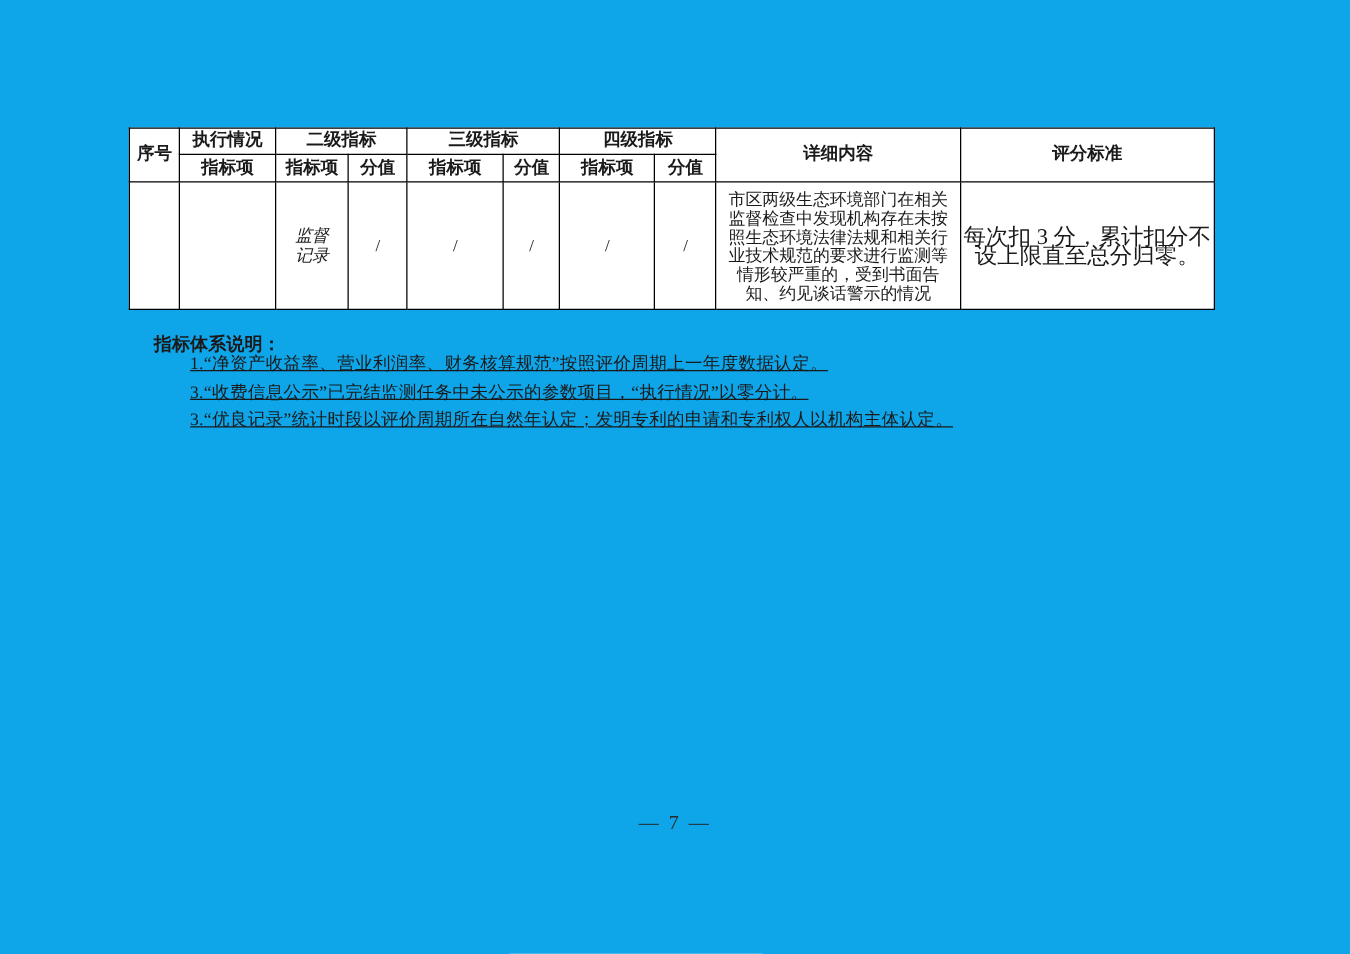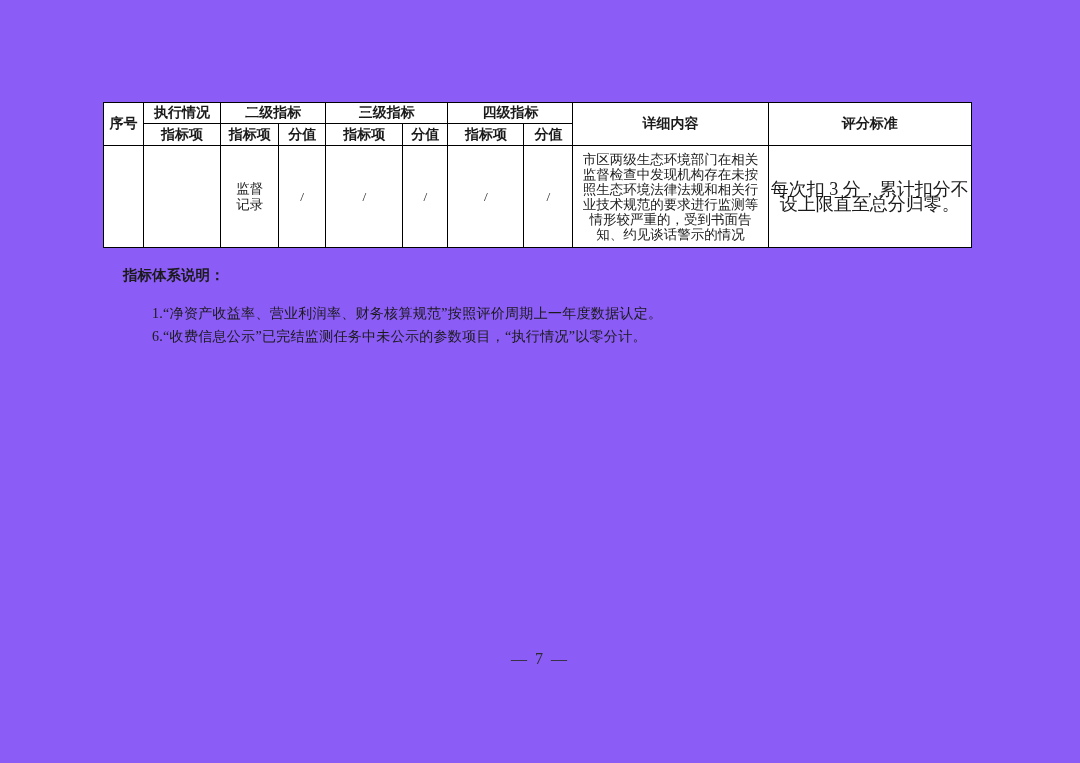--- a/index.html
+++ b/index.html
@@ -4,21 +4,21 @@
 <style>
   * { margin: 0; padding: 0; box-sizing: border-box; }
   html, body { background: #ffffff; }
   body {
     width: 1080px; height: 763px;
     position: relative;
     font-family: "Liberation Serif", "DejaVu Serif", serif;
     color: #1a1a1a;
     overflow: hidden;
   }
-  .page { position: absolute; inset: 0; background: #8b5cf6; }
+  .page { position: absolute; inset: 0; background: #0ea5e9; }
 
   
   table.indicator {
     position: absolute; left: 103px; top: 102px;
     width: 869px;
     border-collapse: collapse;
     table-layout: fixed;
     background: #fff;
   }
   table.indicator th, table.indicator td {
@@ -29,21 +29,21 @@
   }
   table.indicator th {
     font-weight: bold;
     font-size: 14px;
     line-height: 1.1;
   }
   tr.hrow1 { height: 21px; }
   tr.hrow2 { height: 22px; }
   tr.brow  { height: 102px; }
   td.cell { font-size: 13.5px; }
-  td.item-cell { padding: 0 9px; line-height: 16px; }
+  td.item-cell { padding: 0 9px; line-height: 16px; font-style: italic; }
   td.detail-cell {
     text-align: left;
     padding: 4px 8px;
     font-size: 13.5px;
     line-height: 15px;
   }
   td.criteria-cell {
     text-align: left;
     padding: 0 1px;
     font-size: 18px;
@@ -51,23 +51,24 @@
   }
 
   
   .notes-title {
     position: absolute; left: 123px; top: 266px;
     font-size: 14.5px; font-weight: bold;
     white-space: nowrap;
     text-align: center;
   }
   .notes-list {
-    position: absolute; left: 152px; top: 303px;
+    position: absolute; left: 152px; top: 281px;
     font-size: 14px;
     width: 880px;
+    text-decoration: underline;
   }
   .note-item {
     line-height: 22.6px;
     height: 22.6px;
     white-space: nowrap;
     letter-spacing: 0.3px;
   }
 
   
   .page-footer {
@@ -127,18 +128,19 @@
       <td class="detail-cell">市区两级生态环境部门在相关监督检查中发现机构存在未按照生态环境法律法规和相关行业技术规范的要求进行监测等情形较严重的，受到书面告知、约见谈话警示的情况</td>
       <td class="criteria-cell">每次扣 3 分，累计扣分不设上限直至总分归零。</td>
     </tr>
   </tbody>
     </table>
 
   <div class="notes-title">指标体系说明：</div>
 
   <div class="notes-list">
     <div class="note-item">1.“净资产收益率、营业利润率、财务核算规范”按照评价周期上一年度数据认定。</div>
-    <div class="note-item">6.“收费信息公示”已完结监测任务中未公示的参数项目，“执行情况”以零分计。</div>
+    <div class="note-item">3.“收费信息公示”已完结监测任务中未公示的参数项目，“执行情况”以零分计。</div>
+    <div class="note-item">3.“优良记录”统计时段以评价周期所在自然年认定；发明专利的申请和专利权人以机构主体认定。</div>
   </div>
 
   <div class="page-footer">— 7 —</div>
 
 </div>
 
 </body></html>

